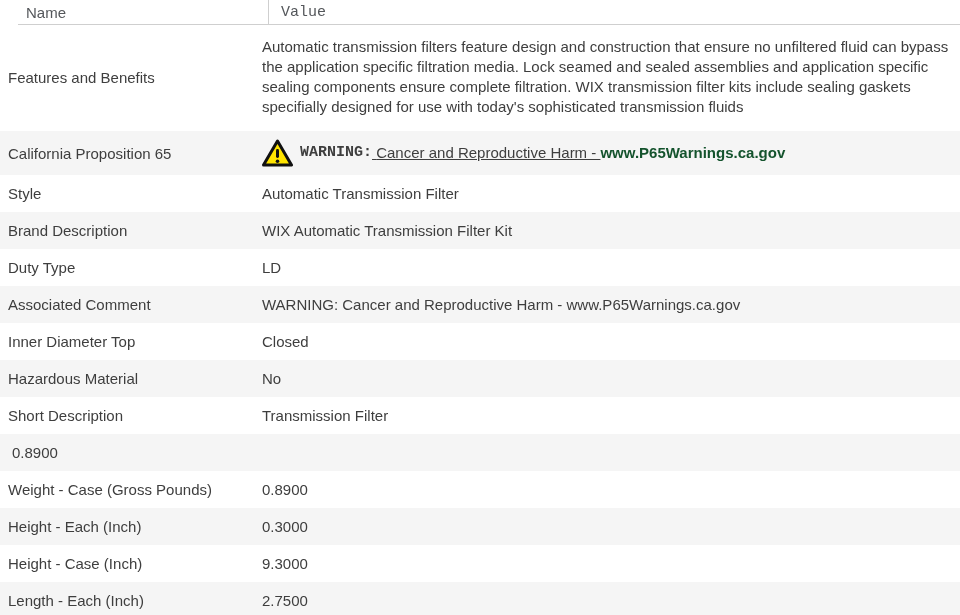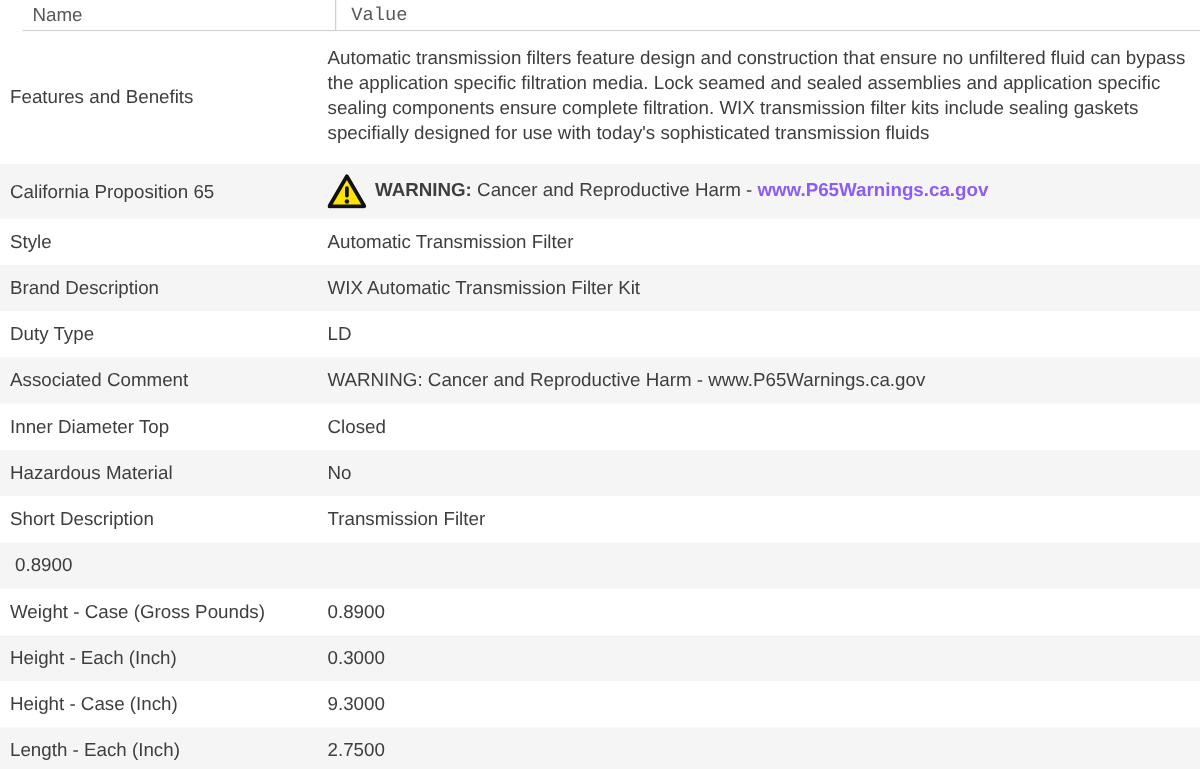--- a/index.html
+++ b/index.html
@@ -56,25 +56,25 @@
   .row-features .cell-name { padding-top: 9px; }
   .row-features .cell-value { padding-top: 9px; }
 
   .row-prop65 { min-height: 46px; }
   .prop65-value {
     display: flex;
     align-items: center;
     flex-wrap: wrap;
   }
   .warn-icon-svg { margin-right: 7px; display: block; }
-  .warn-label { font-weight: bold; white-space: pre-wrap; }
-  .warn-text { white-space: pre-wrap; }
+  .warn-label { font-weight: bold; white-space: pre-wrap; font-family: Liberation Mono, monospace; }
+  .warn-text { white-space: pre-wrap; text-decoration: underline; }
   .p65-link {
     font-weight: bold;
-    color: #8b5cf6;
+    color: #14532d;
     text-decoration: none;
     white-space: pre-wrap;
   }
 </style>
 </head>
 <body>
 
 <div class="attr-table">
 
   <div class="header-row">

